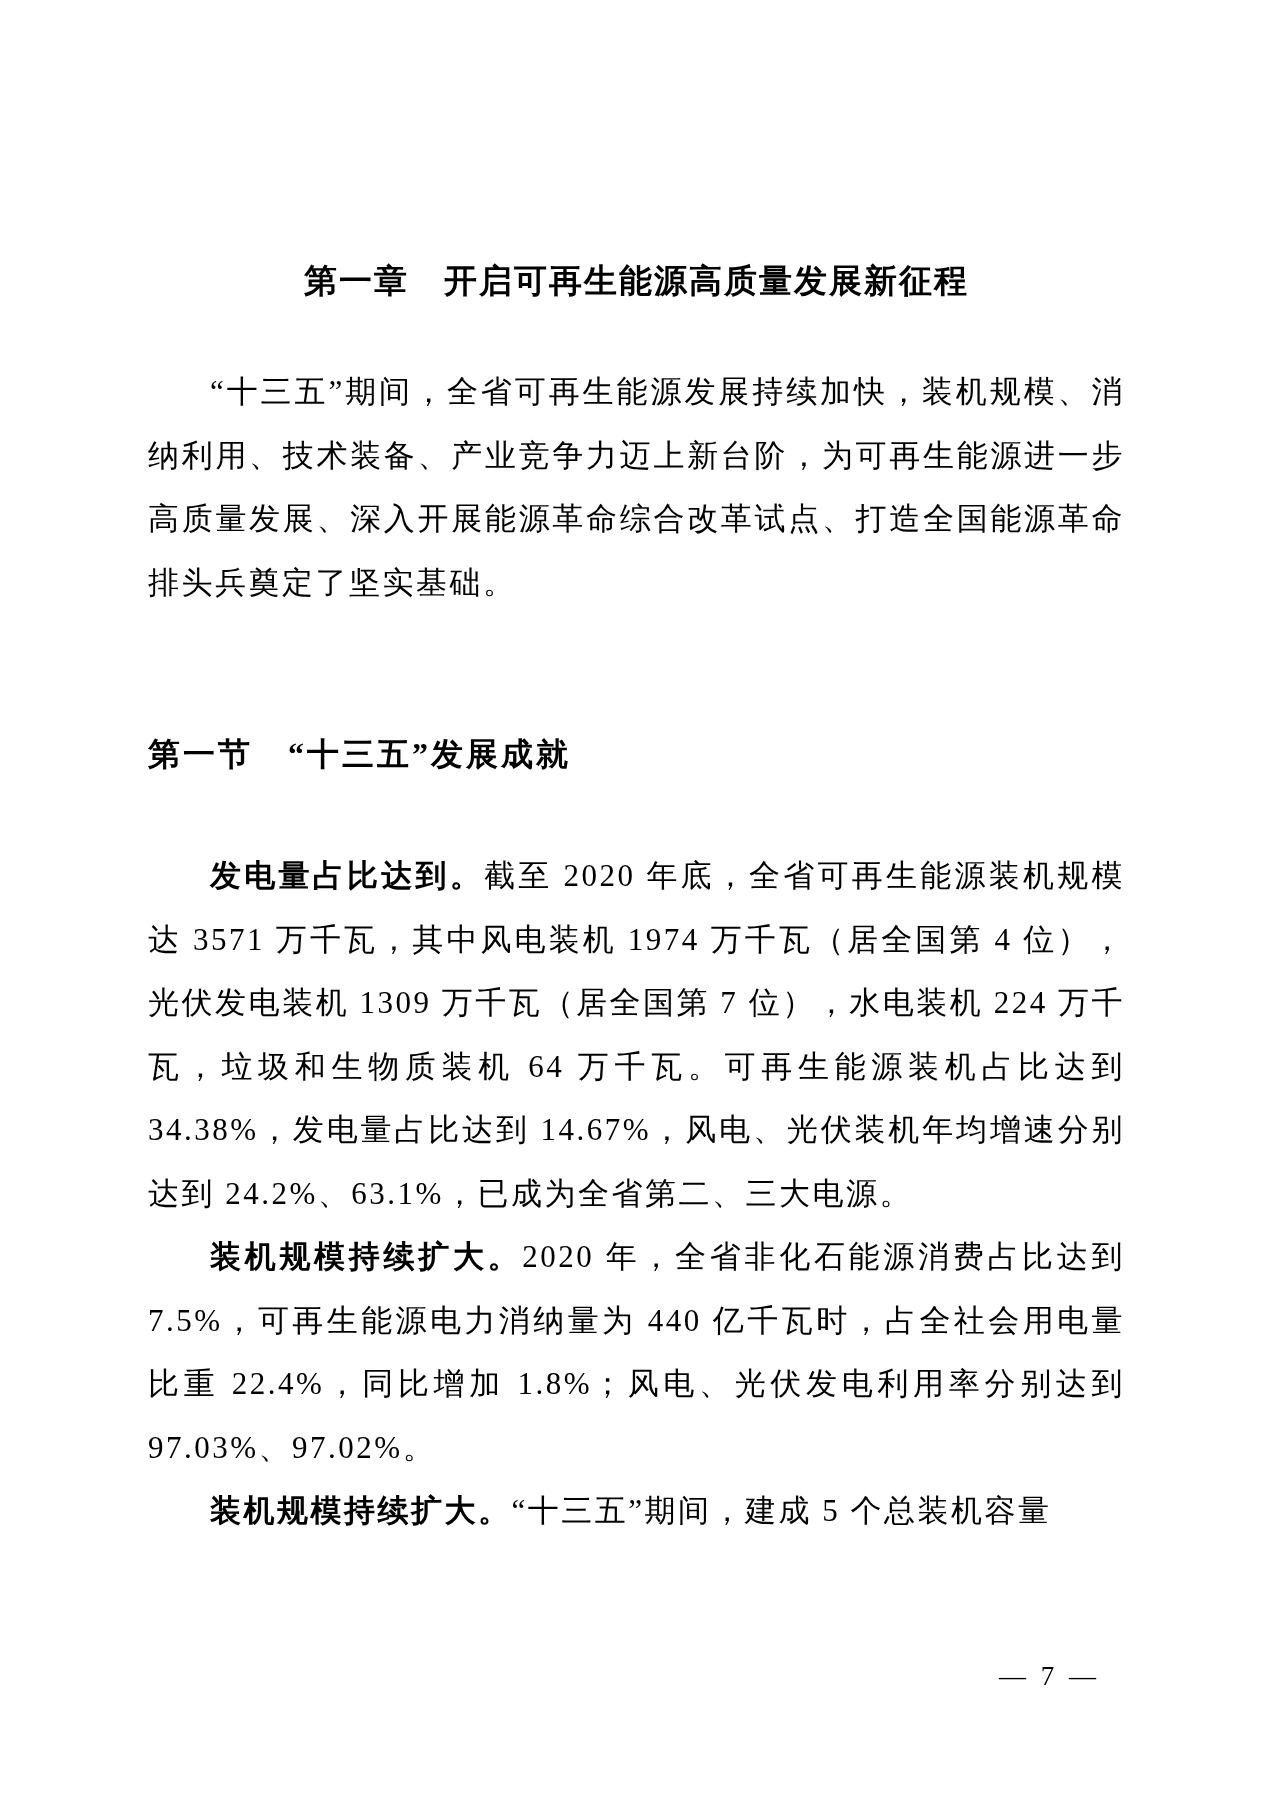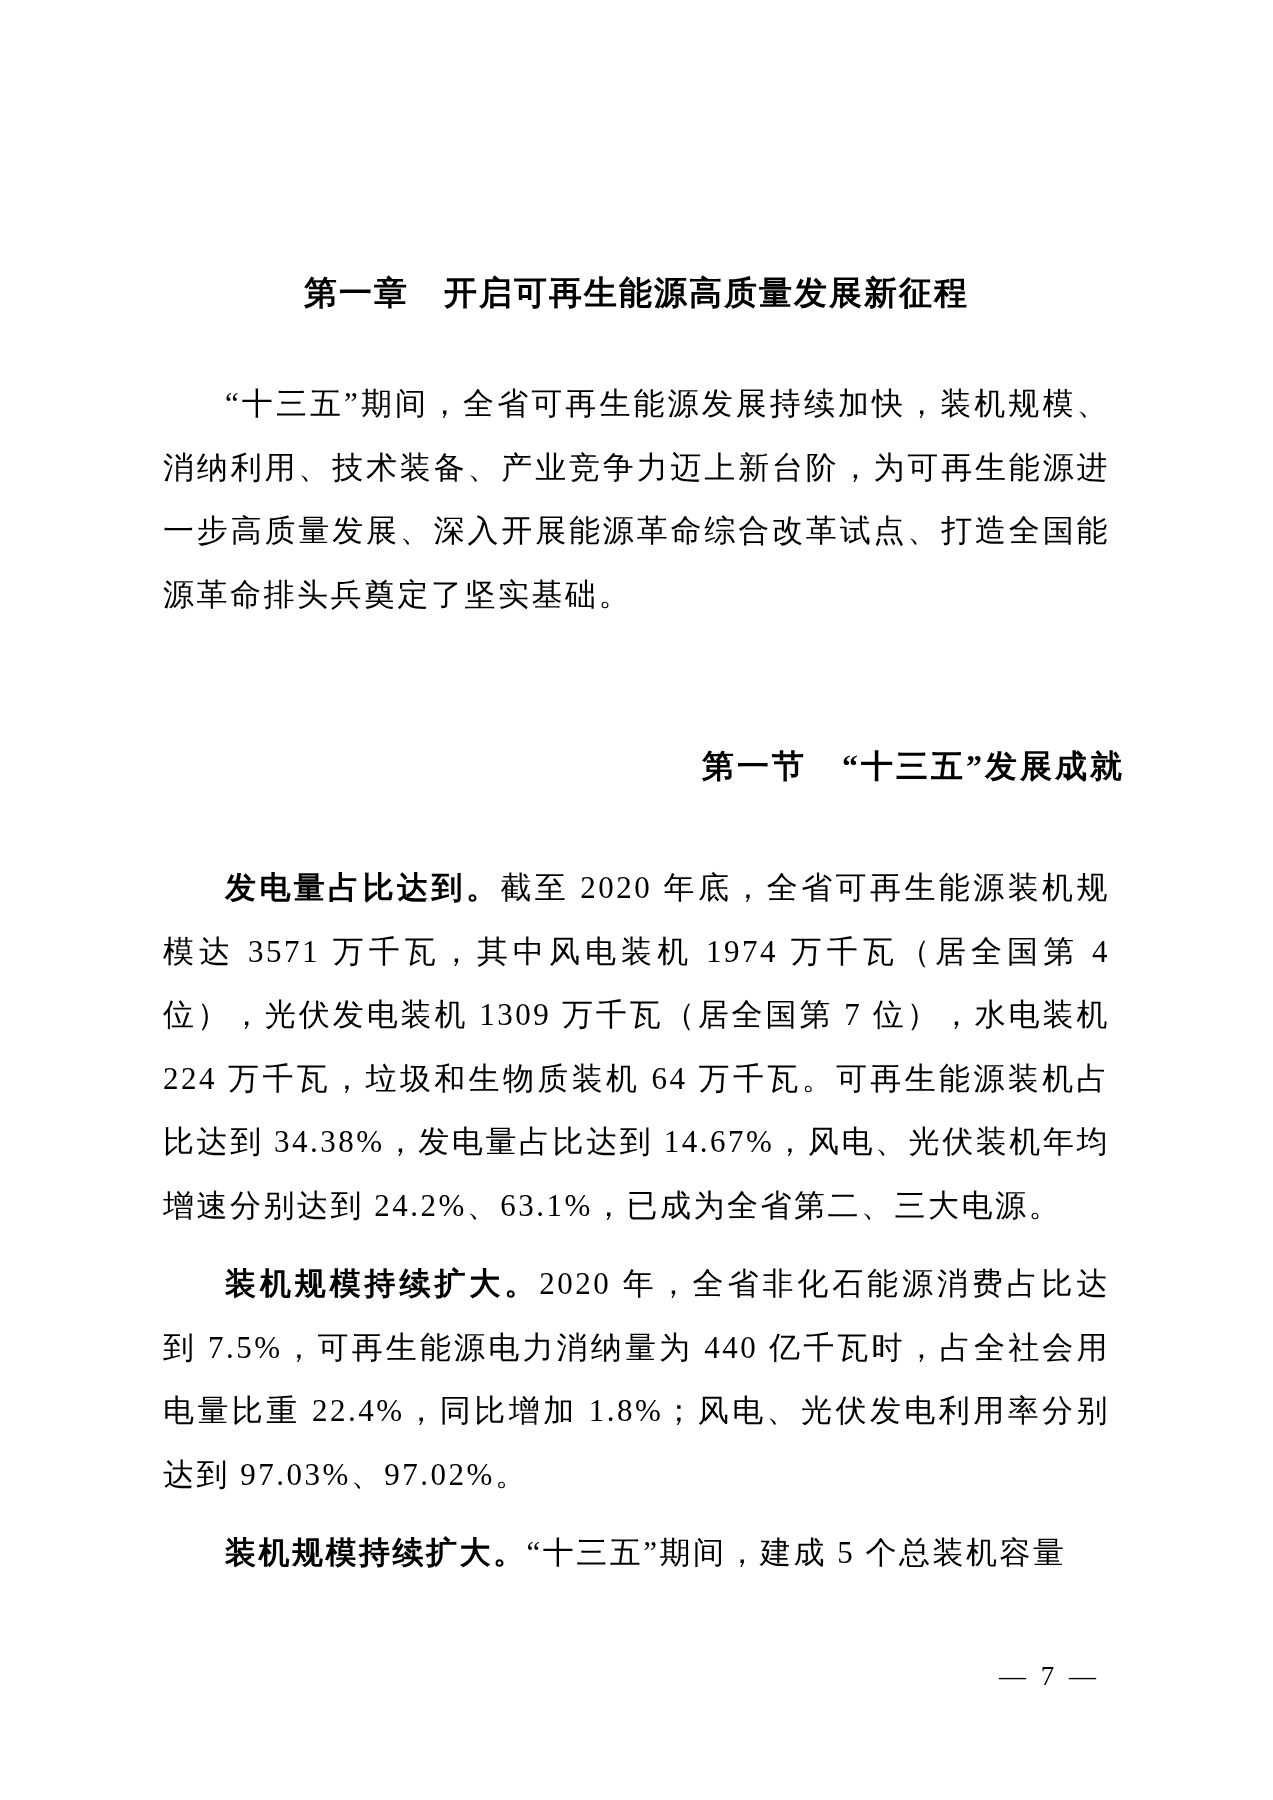--- a/index.html
+++ b/index.html
@@ -13,53 +13,53 @@
     height: 1800px;
     background: #ffffff;
     color: #000000;
     overflow: hidden;
     font-family: "Liberation Serif", "DejaVu Serif", serif;
   }
   .content {
     position: absolute;
     left: 148px;
     right: 148px;
-    top: 272px;
+    top: 260px;
   }
   .chapter-title {
     margin: 0;
     font-family: "Liberation Sans", "DejaVu Sans", sans-serif;
     font-size: 33px;
     font-weight: 700;
     line-height: 42px;
     text-align: center;
     letter-spacing: 2px;
   }
   .body-para {
-    margin: 15px;
+    margin: 0;
     font-size: 31px;
     line-height: 63.5px;
     letter-spacing: 2.5px;
     text-align: justify;
     text-indent: 2em;
     font-family: "Liberation Serif", "DejaVu Serif", serif;
   }
   .first-para {
     margin-top: 58px;
   }
   .lead {
     font-family: "Liberation Sans", "DejaVu Sans", sans-serif;
     font-weight: 700;
   }
   .section-title {
     margin: 118px 0 68px 0;
     font-size: 32px;
     font-weight: 700;
     line-height: 44px;
-    text-align: right;
+    text-align: left;
     letter-spacing: 3px;
     font-family: "Liberation Serif", "DejaVu Serif", serif;
   }
   .page-number {
     position: absolute;
     right: 173px;
     bottom: 108px;
     font-size: 27px;
     letter-spacing: 4px;
     font-family: "Liberation Serif", "DejaVu Serif", serif;

